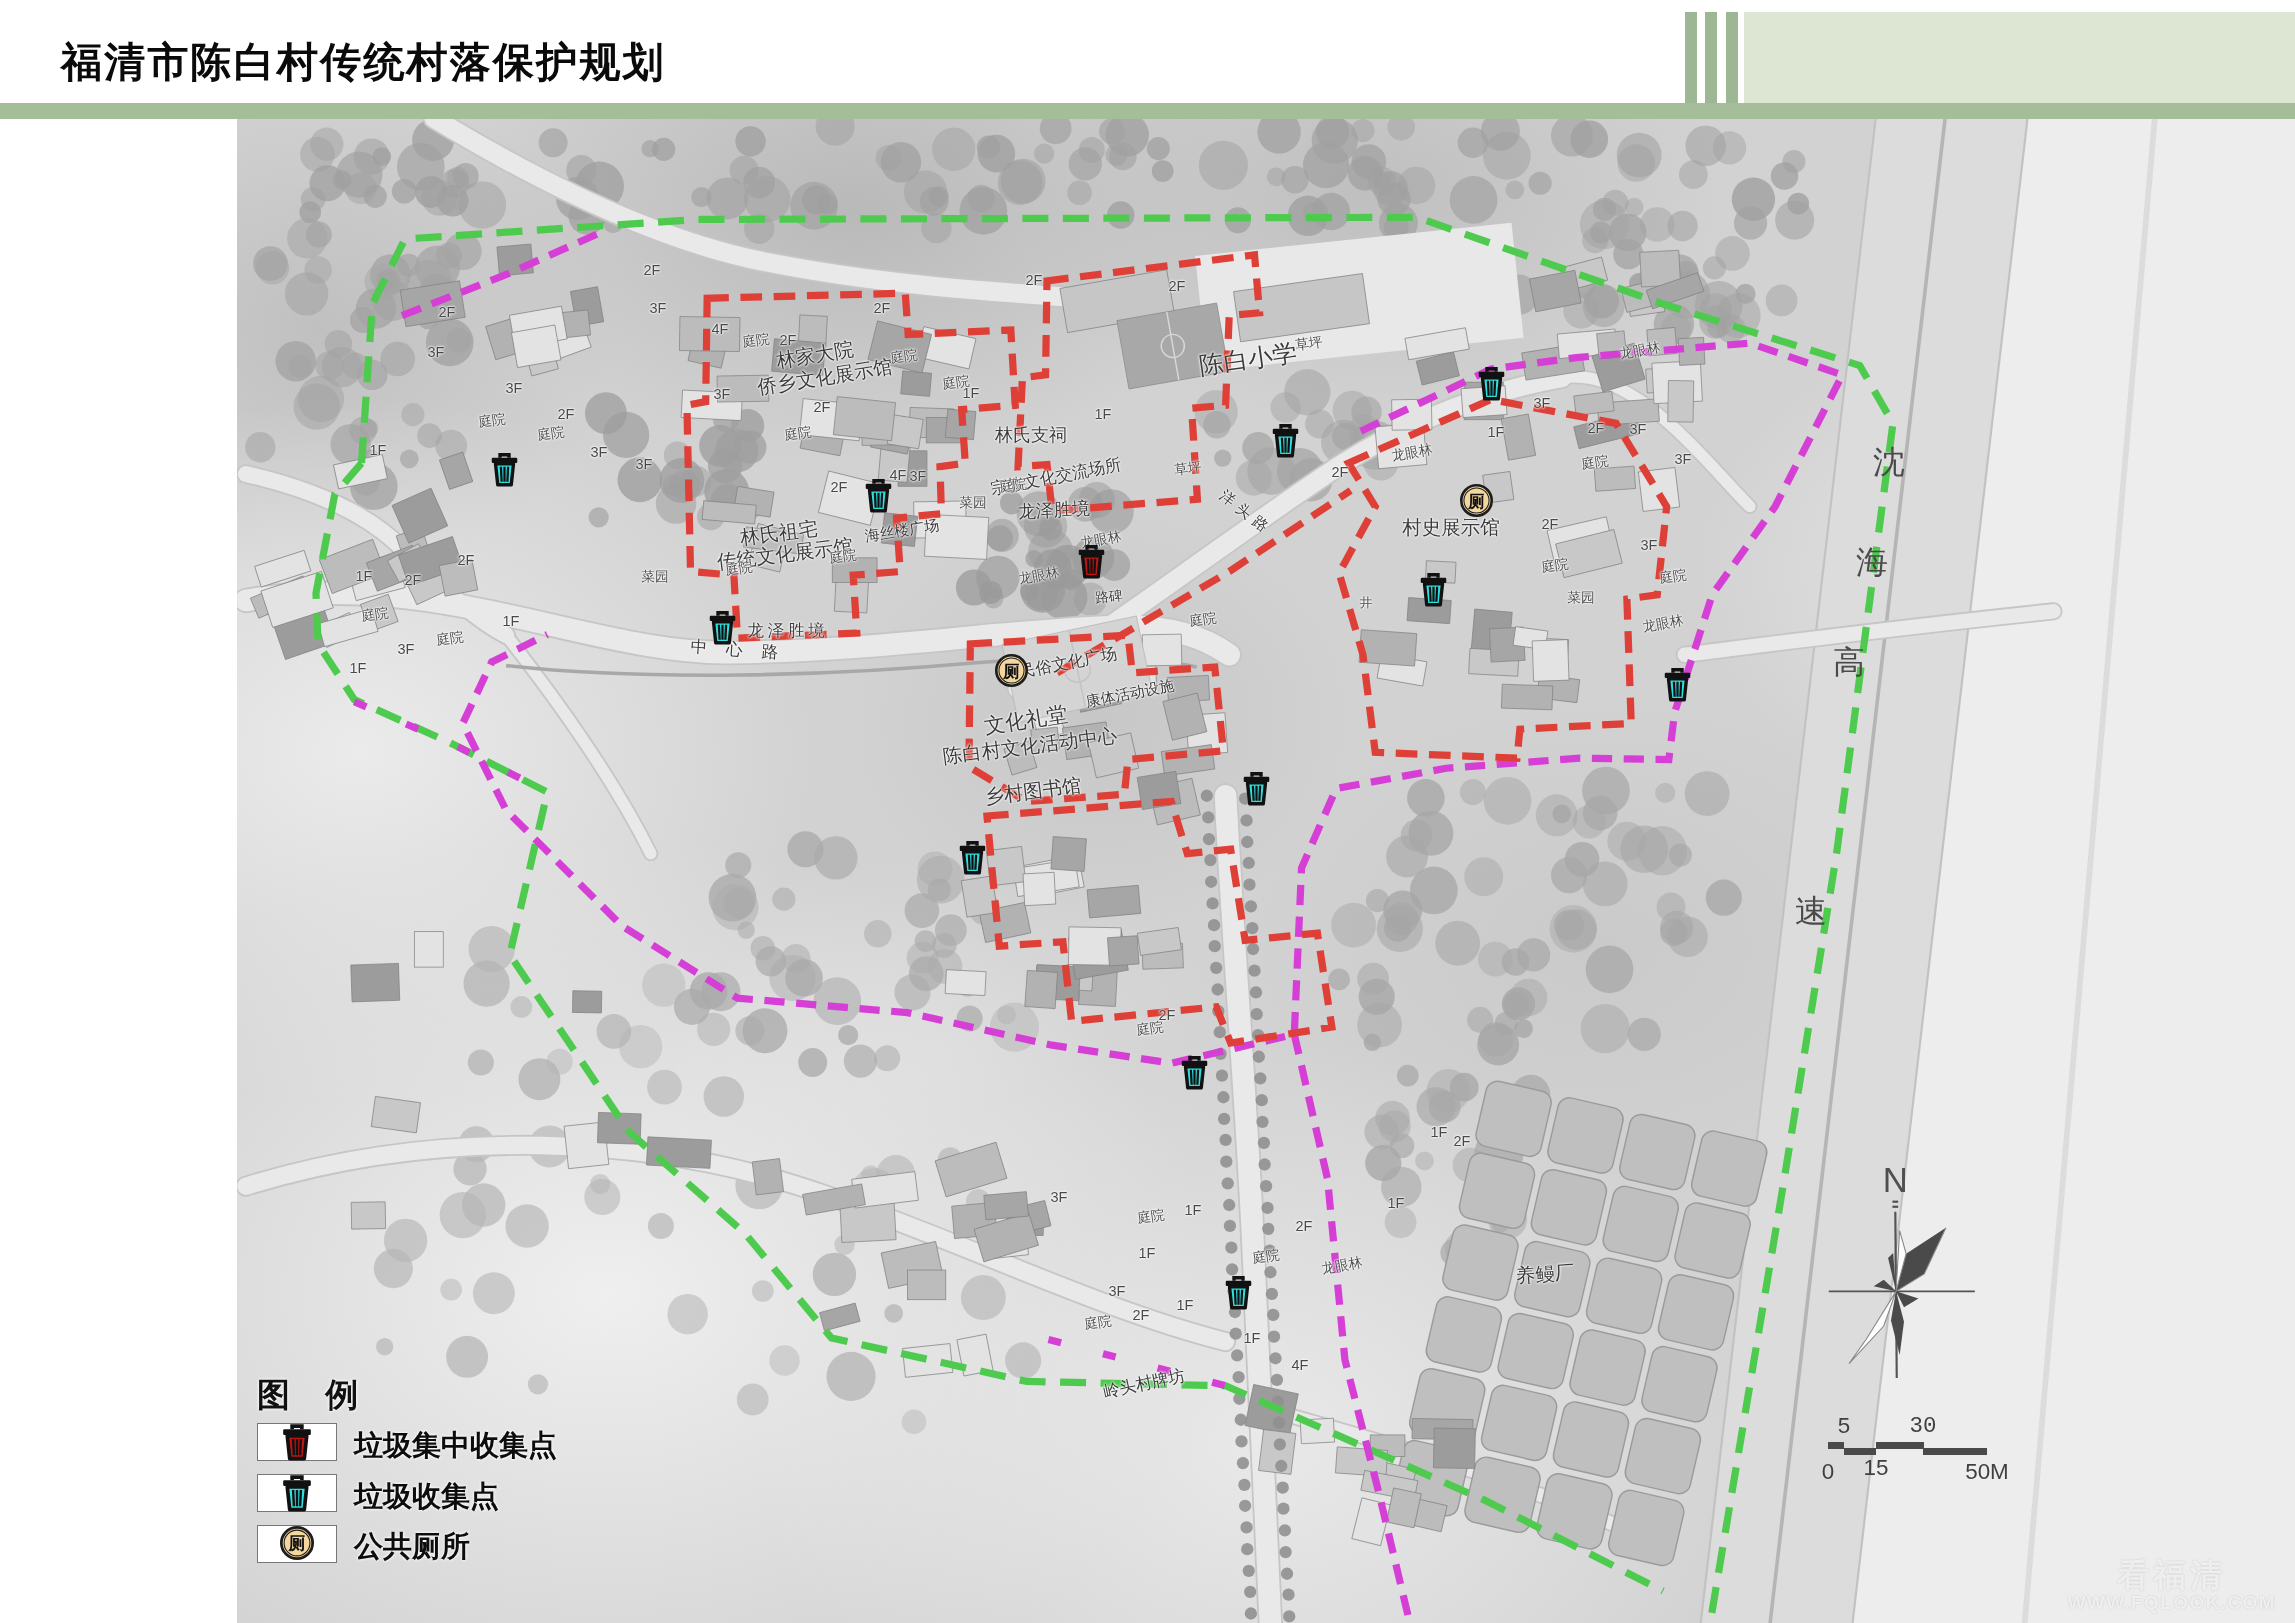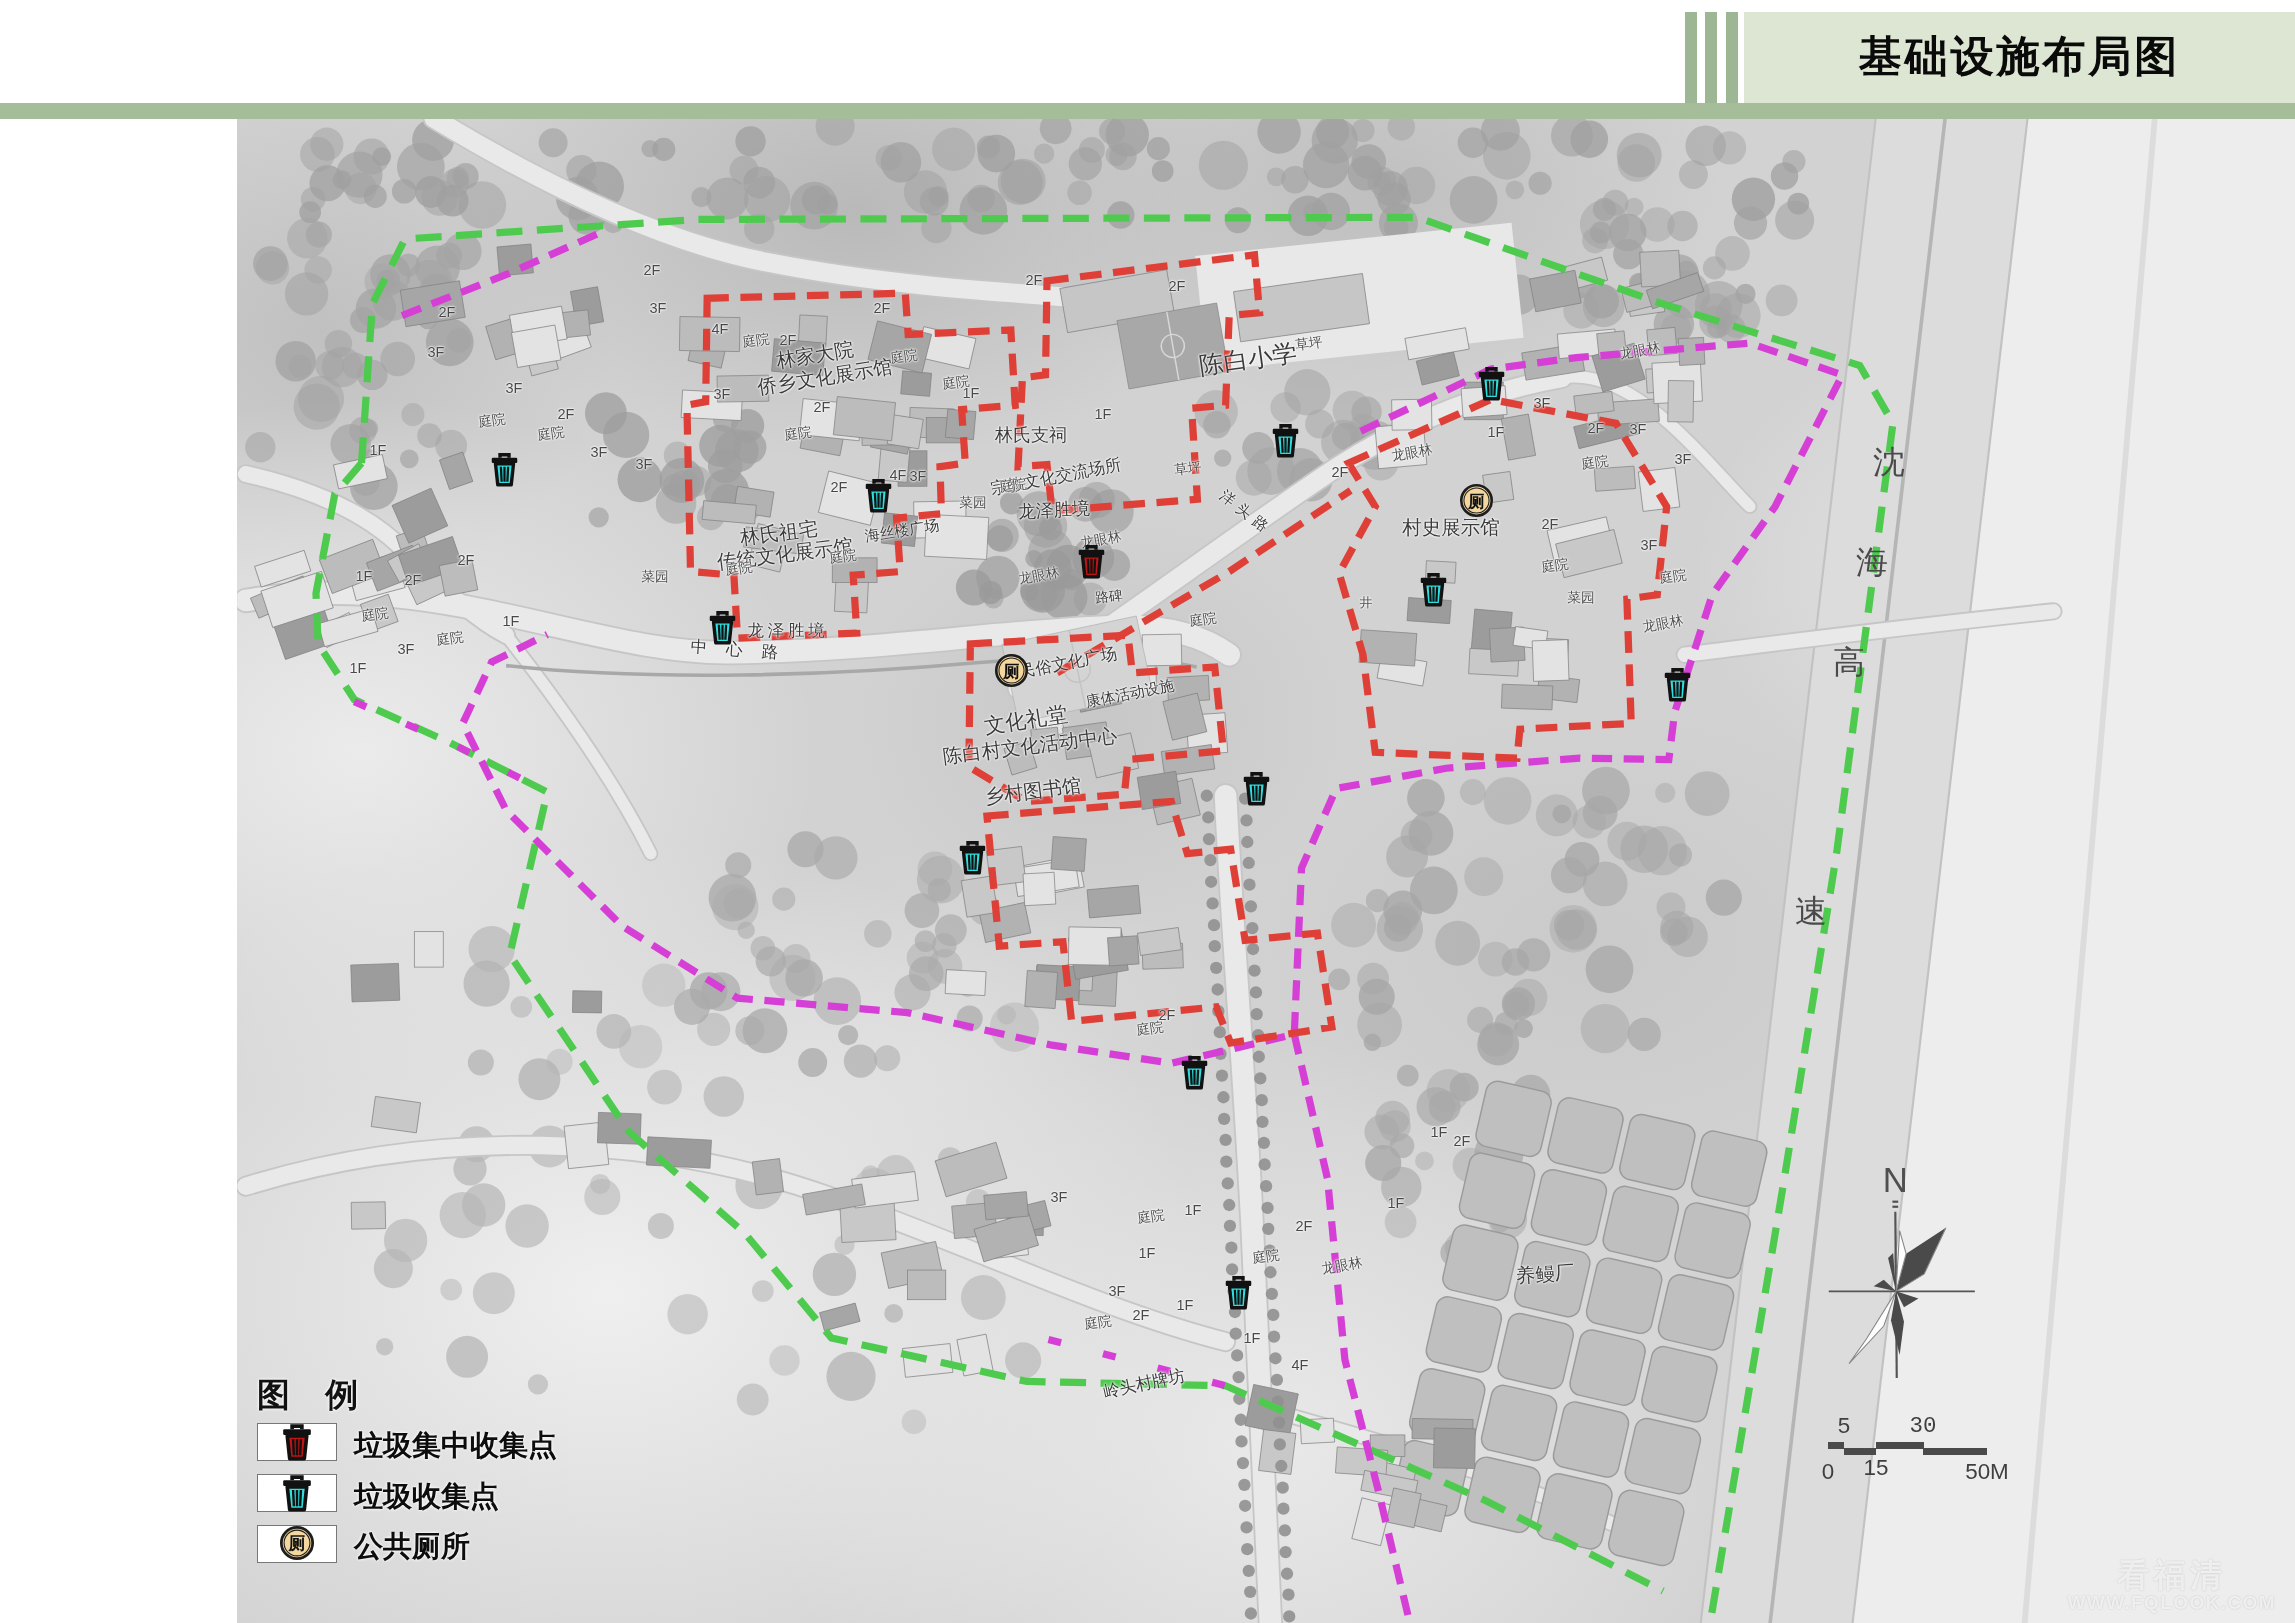--- a/index.html
+++ b/index.html
@@ -51,25 +51,25 @@
   .watermark{position:absolute;right:19px;bottom:10px;text-align:center;color:rgba(255,255,255,0.75);
      text-shadow:0 0 1.4px rgba(170,170,170,0.8);font-weight:700;line-height:1.1;}
   .watermark .w1{font-size:32px;letter-spacing:4.3px;}
   .watermark .w2{font-size:19px;letter-spacing:1.4px;}
 </style>
 </head>
 <body>
 
 <div class="page">
 
+  <div class="hdr-title-left">福清市陈白村传统村落保护规划</div>
   <div class="hdr-stripe" style="left:1685px"></div>
   <div class="hdr-stripe" style="left:1705px"></div>
   <div class="hdr-stripe" style="left:1726px"></div>
   <div class="hdr-box"></div>
-  <div class="hdr-title-right">基础设施布局图</div>
   <div class="hdr-bar"></div>
 
   <div class="map-bg"></div>
 
   <div id="artwork">
       <svg class="art" width="2295" height="1624" viewBox="0 0 3174 2245">
         <defs>
           <clipPath id="mapclip">
             <rect x="328" y="164" width="2846" height="2081"></rect>
           </clipPath>

